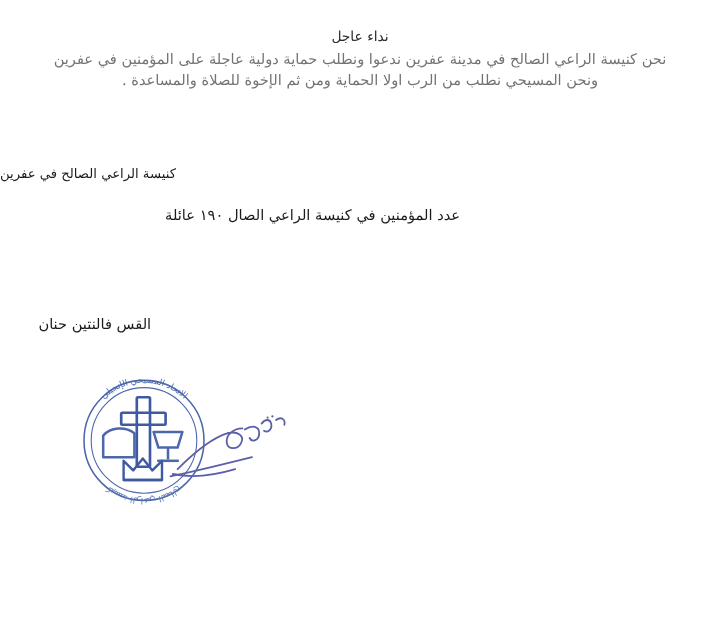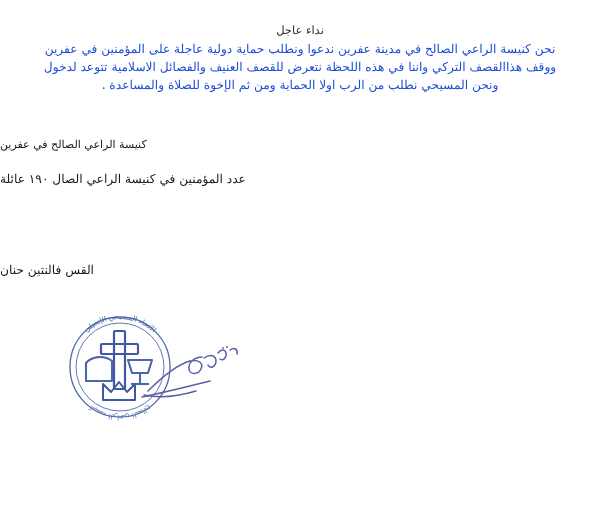--- a/index.html
+++ b/index.html
@@ -41,21 +41,21 @@
   .appeal-body {
     position: absolute;
     top: 40px;
     left: 24px;
     width: 552px;
     text-align: center;
     direction: rtl;
     unicode-bidi: isolate;
     font-size: 12.2px;
     line-height: 18px;
-    color: #1d4ed8;
+    color: #737373;
   }
   .appeal-body .bodyline {
     display: block;
     white-space: nowrap;
     letter-spacing: -0.1px;
   }
   .appeal-body .bodyline.wide {
     letter-spacing: -0.35px;
   }
 
@@ -75,21 +75,21 @@
   .church-name-line > span { display: inline-block; }
 
   
   .stats-block {
     position: absolute;
     top: 170px;
     left: 0;
     width: 521px;
     direction: rtl;
     unicode-bidi: isolate;
-    text-align: left;
+    text-align: center;
     font-size: 12.2px;
   }
   .stat-line {
     display: block;
     white-space: nowrap;
     margin-bottom: 16px;
     line-height: 18px;
   }
   .stat-line > span { display: inline-block; }
 
@@ -97,20 +97,21 @@
     position: absolute;
     top: 261px;
     left: 0;
     width: 177px;
     text-align: left;
     direction: rtl;
     unicode-bidi: isolate;
     font-size: 12.2px;
     line-height: 18px;
     white-space: nowrap;
+    padding-left: 32px;
   }
   .pastor-line > span { display: inline-block; }
 
   
   .seal-area {
     position: absolute;
     top: 305px;
     left: 58px;
     width: 230px;
     height: 125px;
@@ -132,21 +133,20 @@
 </style>
 </head>
 <body>
 
 <div class="page">
 
   <div class="doc-title">نداء عاجل</div>
 
   <div class="appeal-body">
     <span class="bodyline wide">نحن كنيسة الراعي الصالح في مدينة عفرين ندعوا ونطلب  حماية  دولية عاجلة على المؤمنين في عفرين</span>
-    <span class="bodyline wide">ووقف هذاالقصف التركي واننا في هذه اللحظة نتعرض للقصف العنيف والفصائل الاسلامية تتوعد لدخول</span>
     <span class="bodyline">ونحن المسيحي نطلب من الرب اولا الحماية ومن ثم الإخوة للصلاة والمساعدة .</span>
   </div>
 
   <div class="church-name-line">
     <span>كنيسة الراعي الصالح في عفرين</span>
   </div>
 
   <div class="stats-block">
     <div class="stat-line">
       <span>عدد المؤمنين في كنيسة الراعي الصال ١٩٠  عائلة</span>

